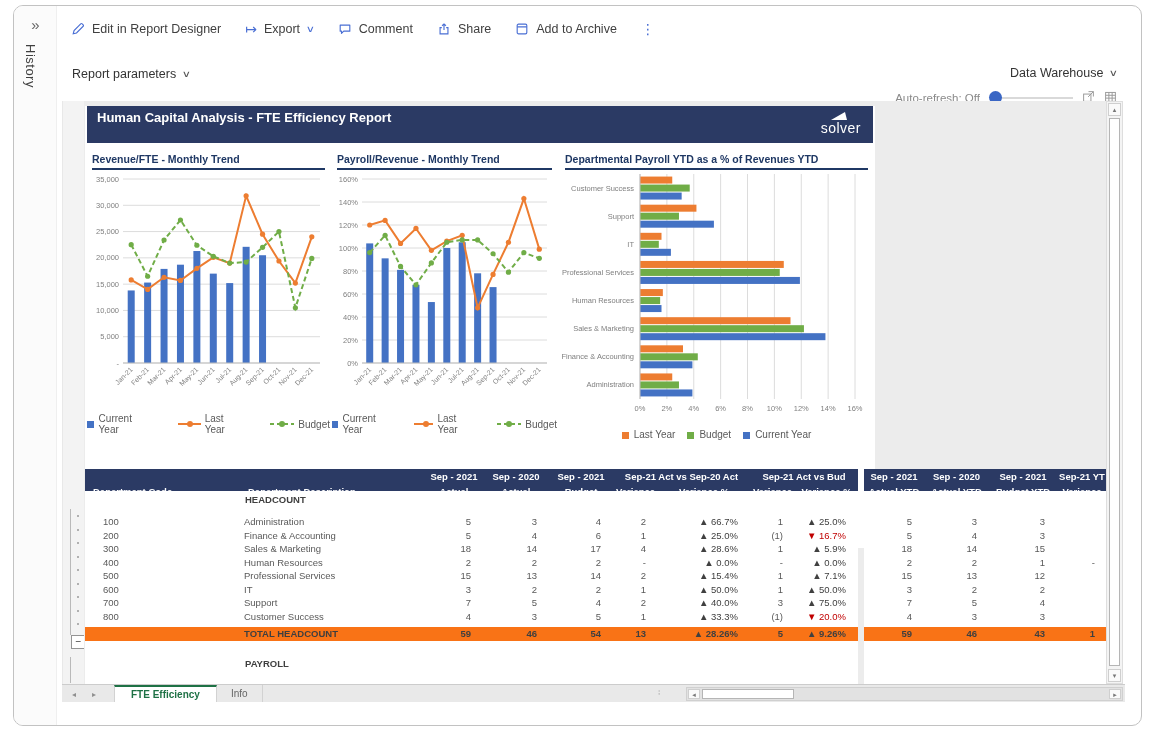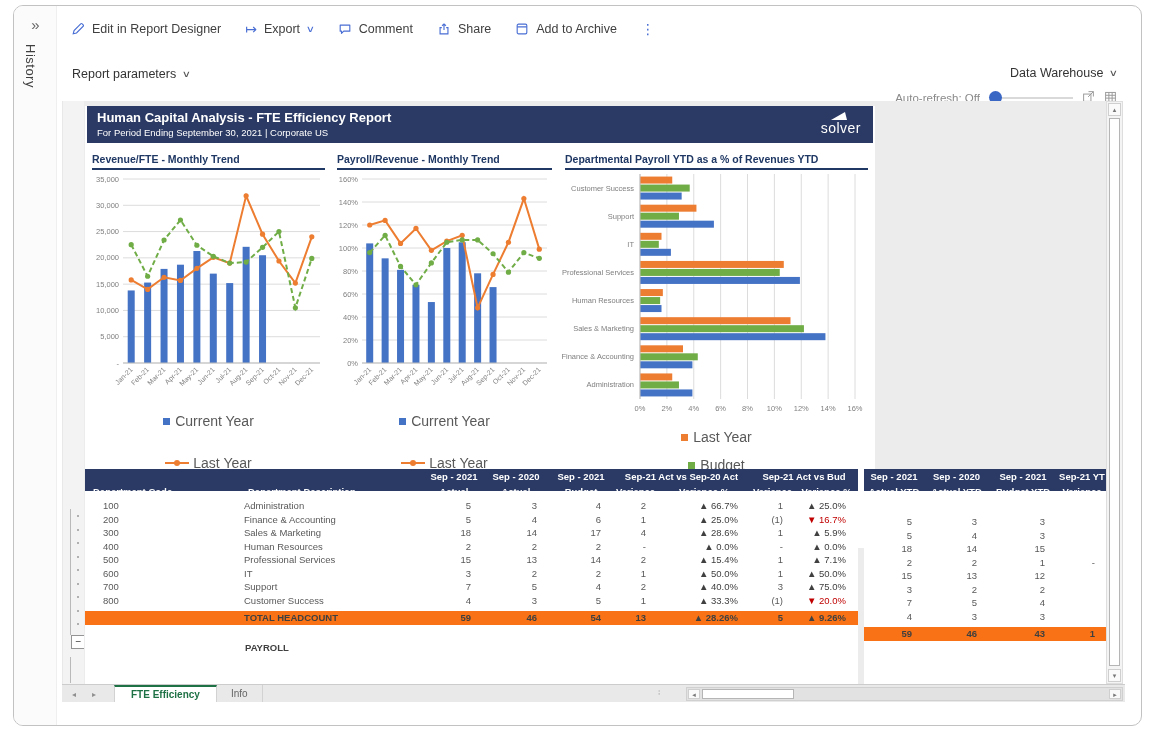--- a/index.html
+++ b/index.html
@@ -68,21 +68,21 @@
   .logo .txt { font-size:14px; color:#fff; letter-spacing:.5px; }
 
   .panel { position:absolute; top:42px; background:#fff; }
   .p0 { left:2px; width:243px; height:308px; }
   .p1 { left:247px; width:225px; height:308px; }
   .p2 { left:475px; width:313px; height:308px; }
   .ptitle { margin:5px 5px 0 5px; font-size:10.5px; font-weight:bold; color:#1f3864;
             border-bottom:2.5px solid #1f3864; padding-bottom:3px; }
   .cbox { margin-top:1px; }
   svg text { font-family:"Liberation Sans",sans-serif; }
-  .legend { display:flex; justify-content:center; gap:26px; font-size:14px; color:#595959; align-items:center;flex-direction:column; }
+  .legend { display:flex; justify-content:center; gap:26px; font-size:10px; color:#595959; align-items:center; }
   .p2 .legend { gap:12px; }
   .litem { display:inline-flex; align-items:center; gap:4px; }
 
   
   .bB { position:absolute; left:1px; top:368px; width:773px; height:215px; background:#fff; overflow:hidden; }
   .bC { position:absolute; left:780px; top:368px; width:242px; height:215px; background:#fff; overflow:hidden; }
   .thead { height:22px; background:#2b3a64; color:#fff; font-size:9.5px; font-weight:bold; }
   .gl { display:grid; grid-template-columns:155px 185px 58px 66px 64px 45px 92px 45px 63px; }
   .gr { display:grid; grid-template-columns:60px 65px 68px 50px; }
   .hr1, .hr2 { height:15px; line-height:15px; }
@@ -205,21 +205,20 @@
           <div class="gdot" style="top:508.5px"></div>
           <div class="gdot" style="top:522px"></div>
         </div>
     </div>
 
     <div class="canvas">
 
       <div class="bA">
         <div class="rhead">
           <div class="rtitle">Human Capital Analysis - FTE Efficiency Report</div>
-          <div class="rsub">For Period Ending September 30, 2021 | Corporate US</div>
           <div class="logo">
             <div class="tri"></div>
             <div class="txt">solver</div>
           </div>
         </div>
 
         <div class="panel p0">
           <div class="ptitle">Revenue/FTE - Monthly Trend</div>
           <div class="cbox"><svg width="239" height="238">
                 <line x1="36" x2="233" y1="192" y2="192" stroke="#dcdcdc" stroke-width="1"></line>
@@ -498,20 +497,21 @@
             <div class="hc">Actual</div>
             <div class="hc">Actual</div>
             <div class="hc">Budget</div>
             <div class="hc">Variance</div>
             <div class="hc">Variance %</div>
             <div class="hc">Variance</div>
             <div class="hc">Variance %</div>
           </div>
         </div>
         <div>
+            <div class="section">HEADCOUNT</div>
             <div class="rows">
               <div class="gl trow">
     <div class="c code">100</div>
                 <div class="c desc">Administration</div>
     <div class="c n">5</div>
                 <div class="c n">3</div>
                 <div class="c n">4</div>
     <div class="c n">2</div>
                 <div class="c n pct up">▲&nbsp;66.7%</div>
     <div class="c n">1</div>

